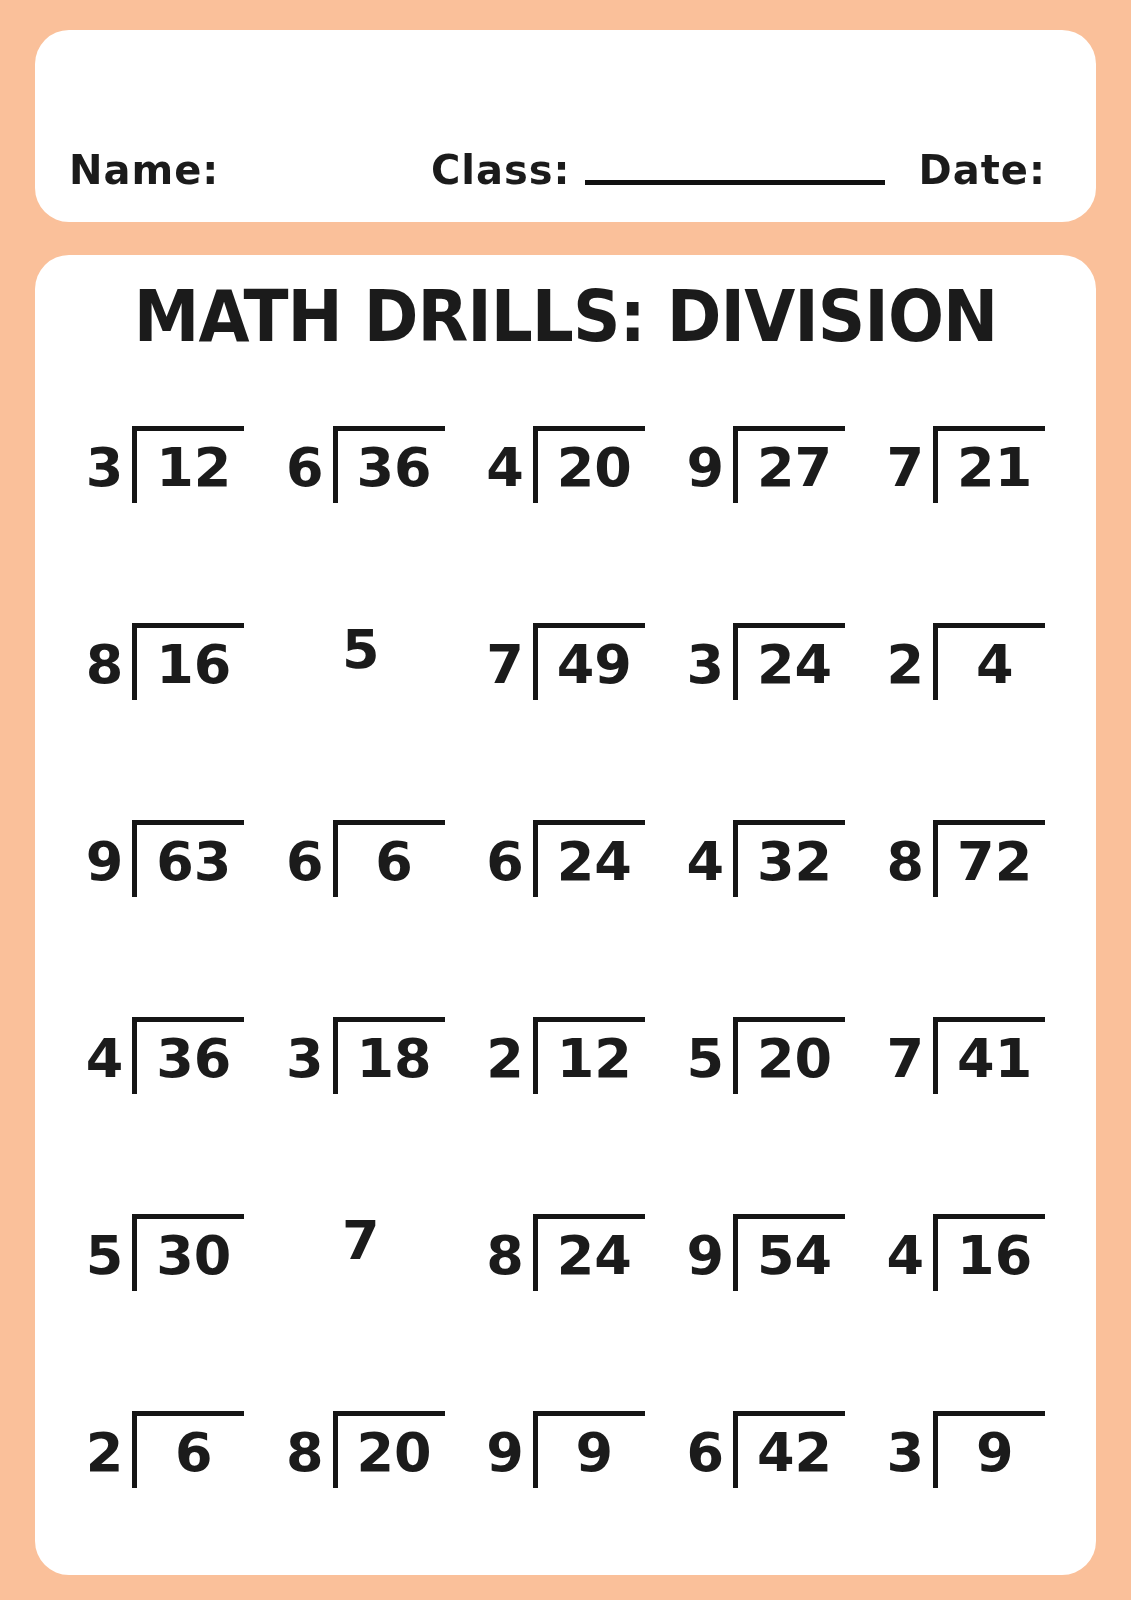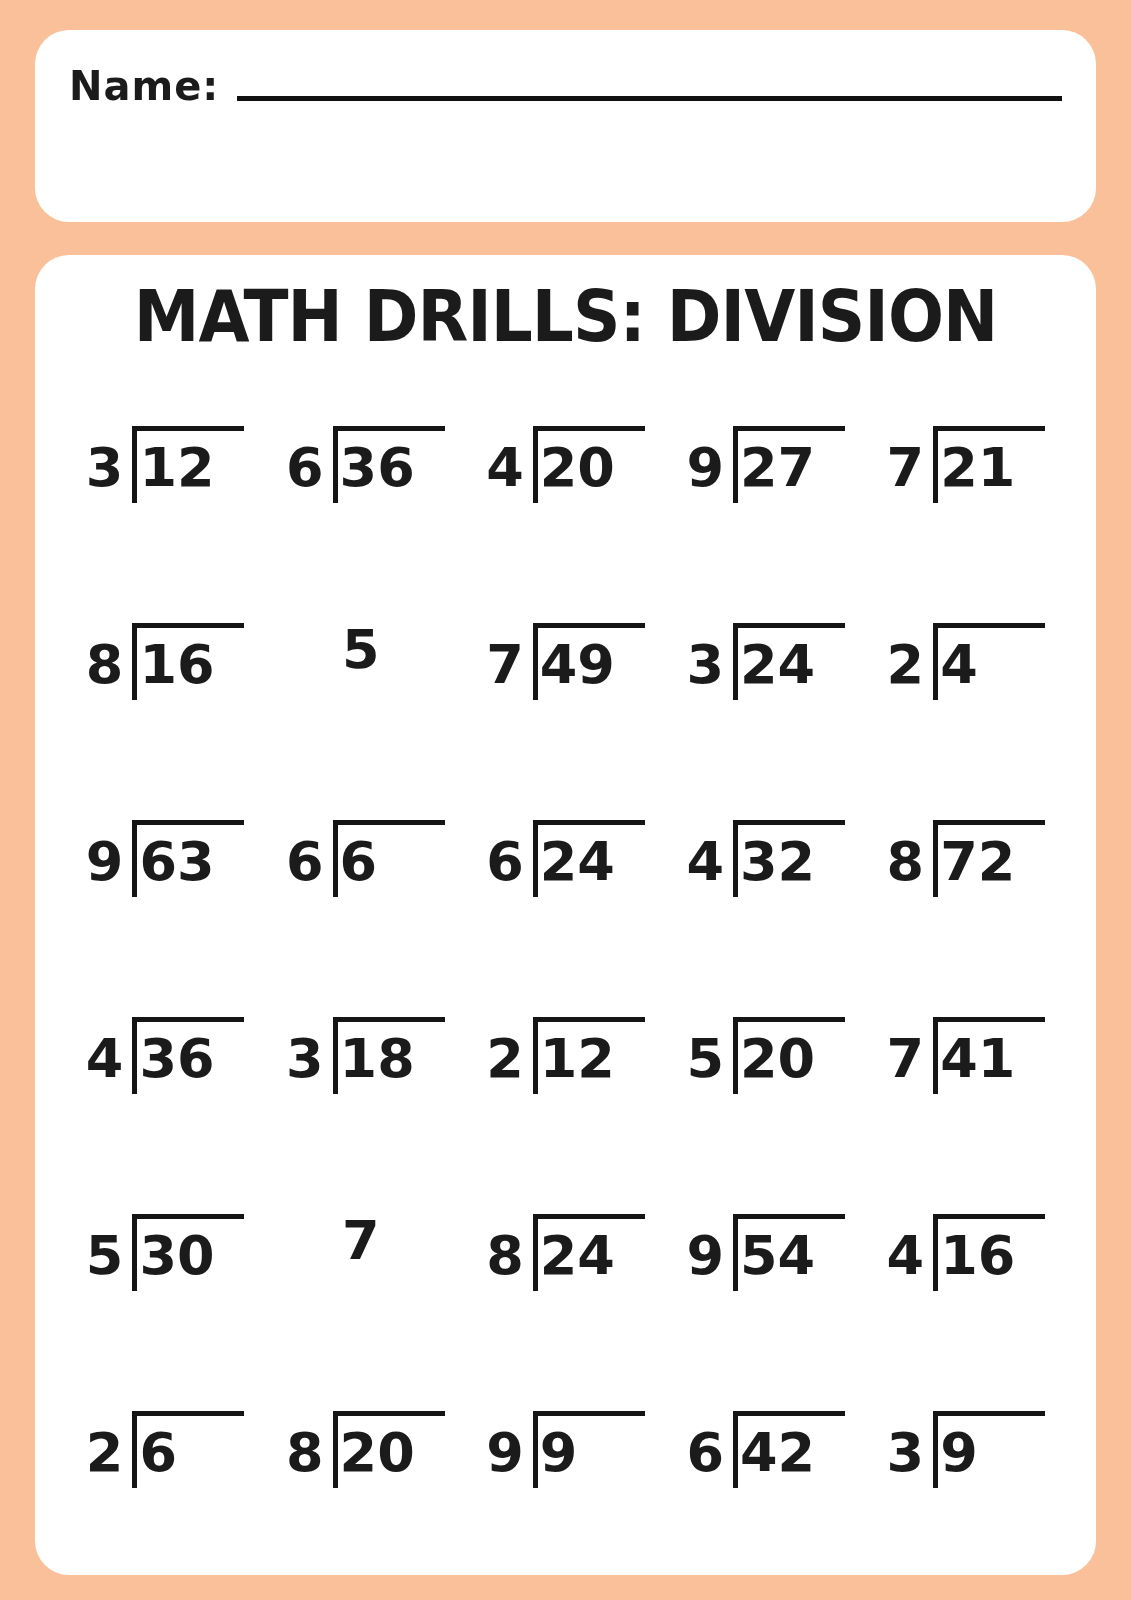--- a/index.html
+++ b/index.html
@@ -12,21 +12,21 @@
   }
   .card {
     background: #FFFFFF;
     border-radius: 34px;
   }
   
   .header-card {
     height: 192px;
     padding: 34px 34px 30px 34px;
     display: flex;
-    flex-direction: column;
+    flex-direction: row;
     justify-content: space-between;
   }
   .field-row {
     display: flex;
     align-items: flex-end;
   }
   .field-label {
     font-size: 40px;
     font-weight: bold;
     letter-spacing: 1px;
@@ -75,32 +75,39 @@
   }
   .divisor {
     margin-right: 9px;
     white-space: nowrap;
   }
   .dividend {
     display: inline-block;
     border-top: 5px solid #151515;
     border-left: 5px solid #151515;
     min-width: 112px;
-    padding: 10px 10px 8px 2px;
+    padding: 10px 10px 8px 16px;
+    text-align: center;
     white-space: nowrap;
   }
 </style>
 </head>
 <body>
 
 <div class="card header-card">
   <div class="field-row">
     <span class="field-label">Name:</span>
     <span class="write-line line-name"></span>
   </div>
+  <div class="field-row">
+    <span class="field-label">Class:</span>
+    <span class="write-line line-class"></span>
+    <span class="field-label label-date">Date:</span>
+    <span class="write-line line-date"></span>
+  </div>
 </div>
 
 <div class="card worksheet-card">
   <div class="worksheet-title">MATH DRILLS: DIVISION</div>
 
   <div class="problems-grid">
 
     <div class="problem">
       <span class="divisor">3</span>
       <span class="dividend">12</span>

